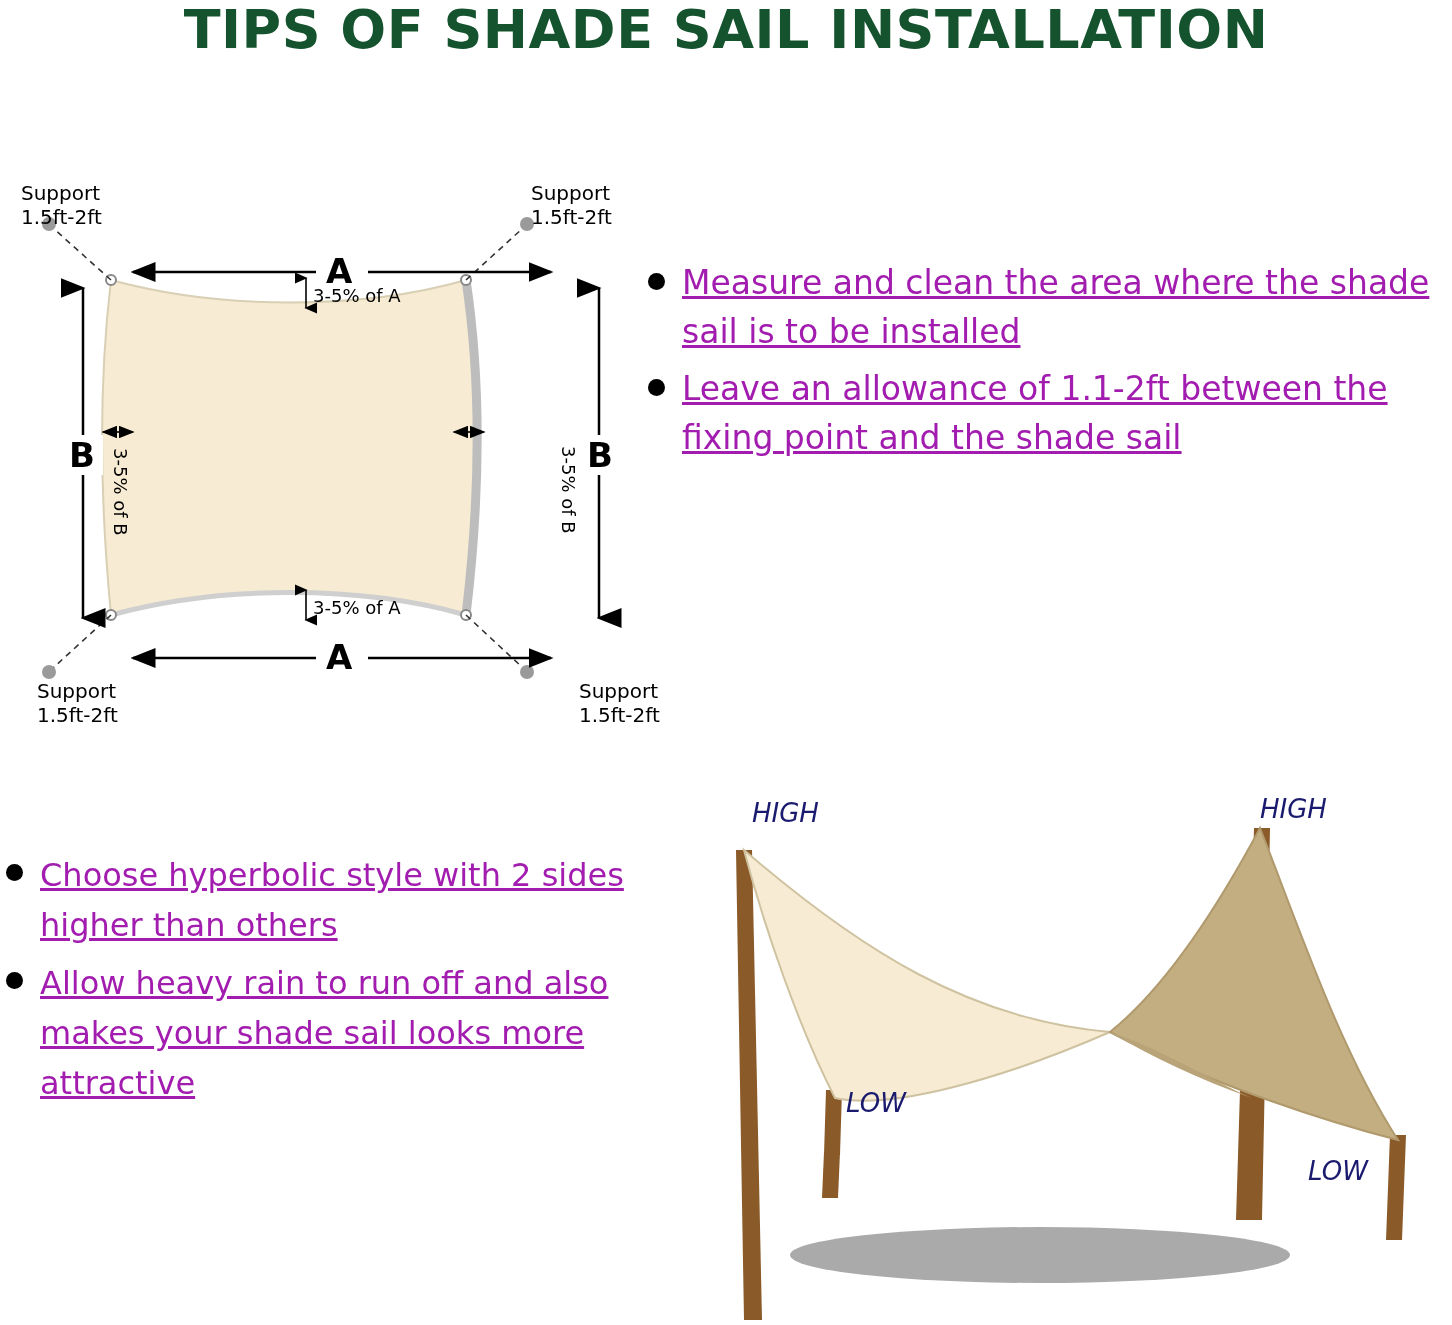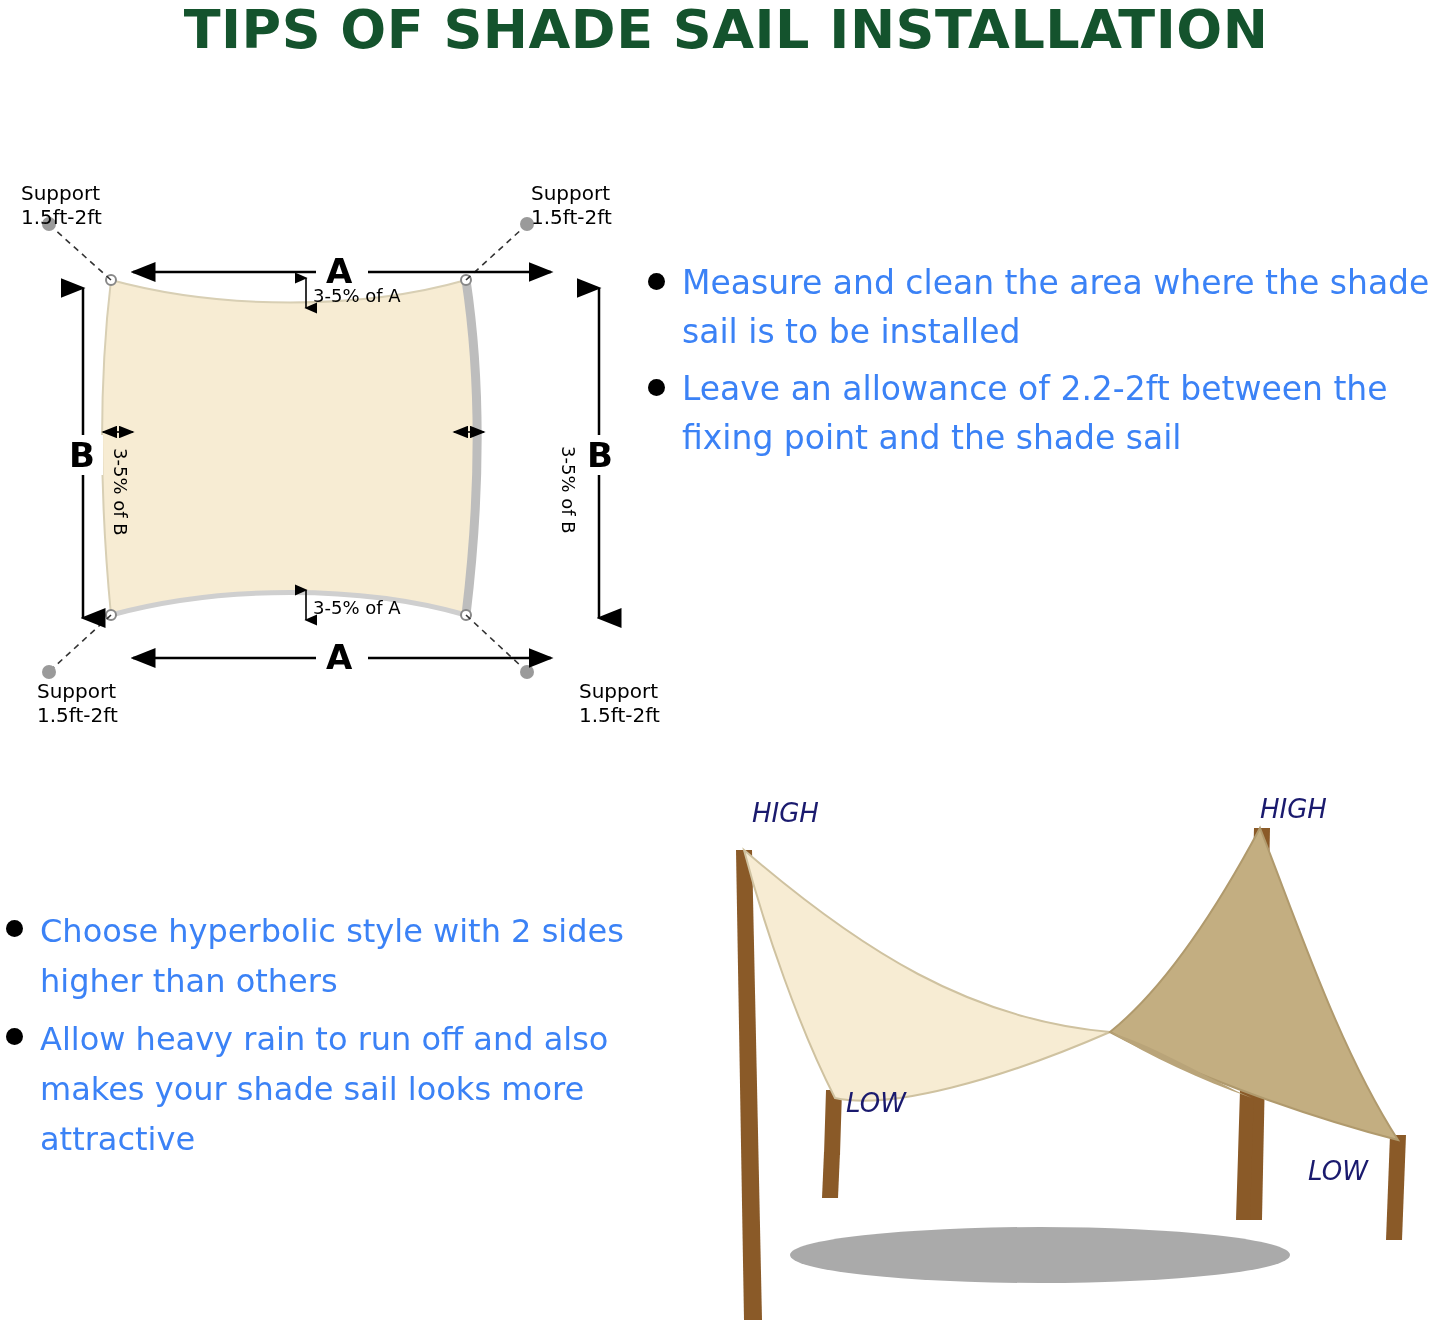--- a/index.html
+++ b/index.html
@@ -62,28 +62,29 @@
     width: 17px;
     height: 17px;
     border-radius: 50%;
     background: #000000;
     margin-top: 15px;
     margin-right: 17px;
   }
   .bullet-text {
     font-size: 33px;
     line-height: 49px;
-    color: #3b82f6;
-    font-family: "DejaVu Sans", sans-serif;
+    color: #a21caf;
+    font-family: "DejaVu Sans", sans-serif;
+    text-decoration: underline;
   }
   
   .bottom-bullets {
     position: absolute;
     left: 0px;
-    top: 906px;
+    top: 850px;
     width: 640px;
   }
   .bottom-bullets .bullet-dot {
     margin-top: 14px;
     margin-left: 6px;
   }
   .bottom-bullets .bullet-text {
     font-size: 32px;
     line-height: 50px;
   }
@@ -211,21 +212,21 @@
     </svg>
   </div>
 
   <div class="top-bullets">
     <div class="bullet-row">
       <span class="bullet-dot"></span>
       <span class="bullet-text">Measure and clean the area where the shade sail is to be installed</span>
     </div>
     <div class="bullet-row">
       <span class="bullet-dot"></span>
-      <span class="bullet-text">Leave an allowance of 2.2-2ft between the fixing point and the shade sail</span>
+      <span class="bullet-text">Leave an allowance of 1.1-2ft between the fixing point and the shade sail</span>
     </div>
   </div>
 
   <div class="bottom-bullets">
     <div class="bullet-row">
       <span class="bullet-dot"></span>
       <span class="bullet-text">Choose hyperbolic style with 2 sides higher than others</span>
     </div>
     <div class="bullet-row">
       <span class="bullet-dot"></span>

